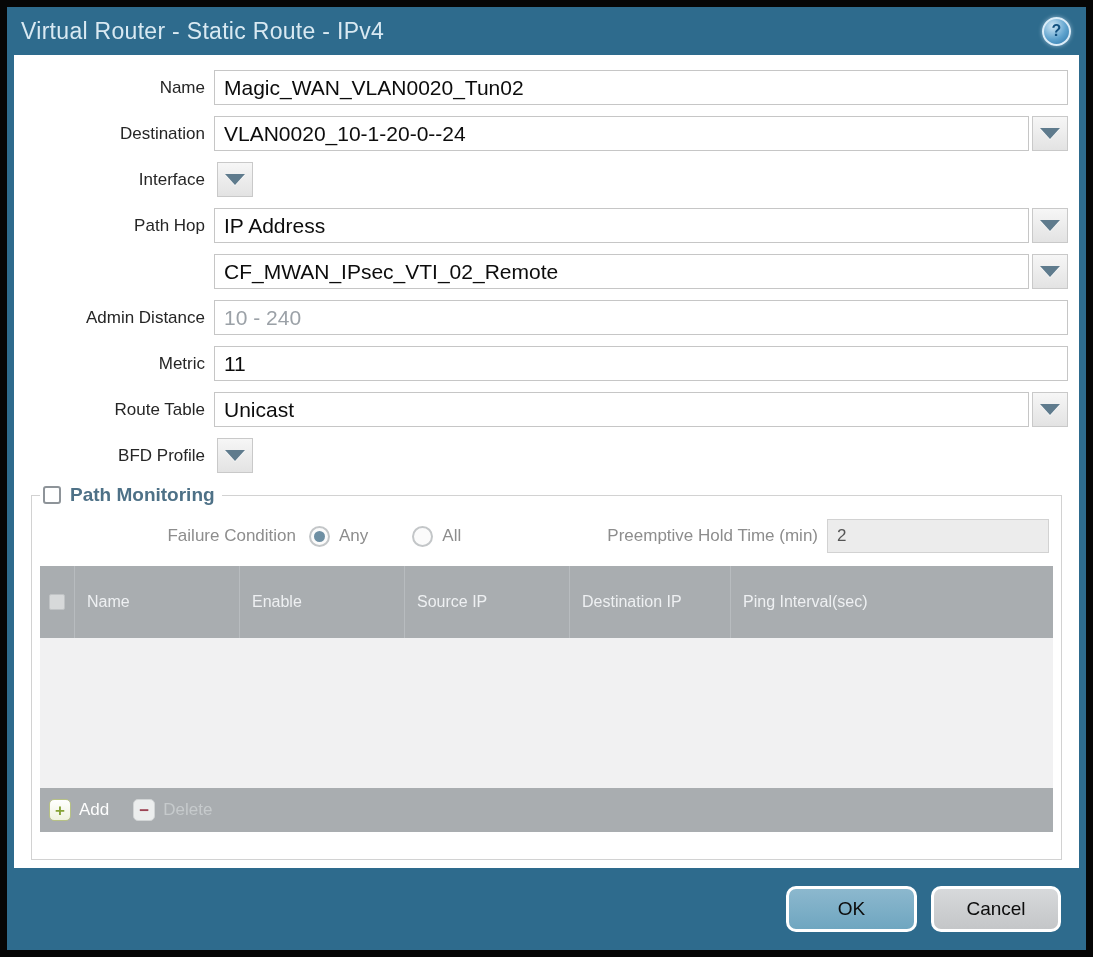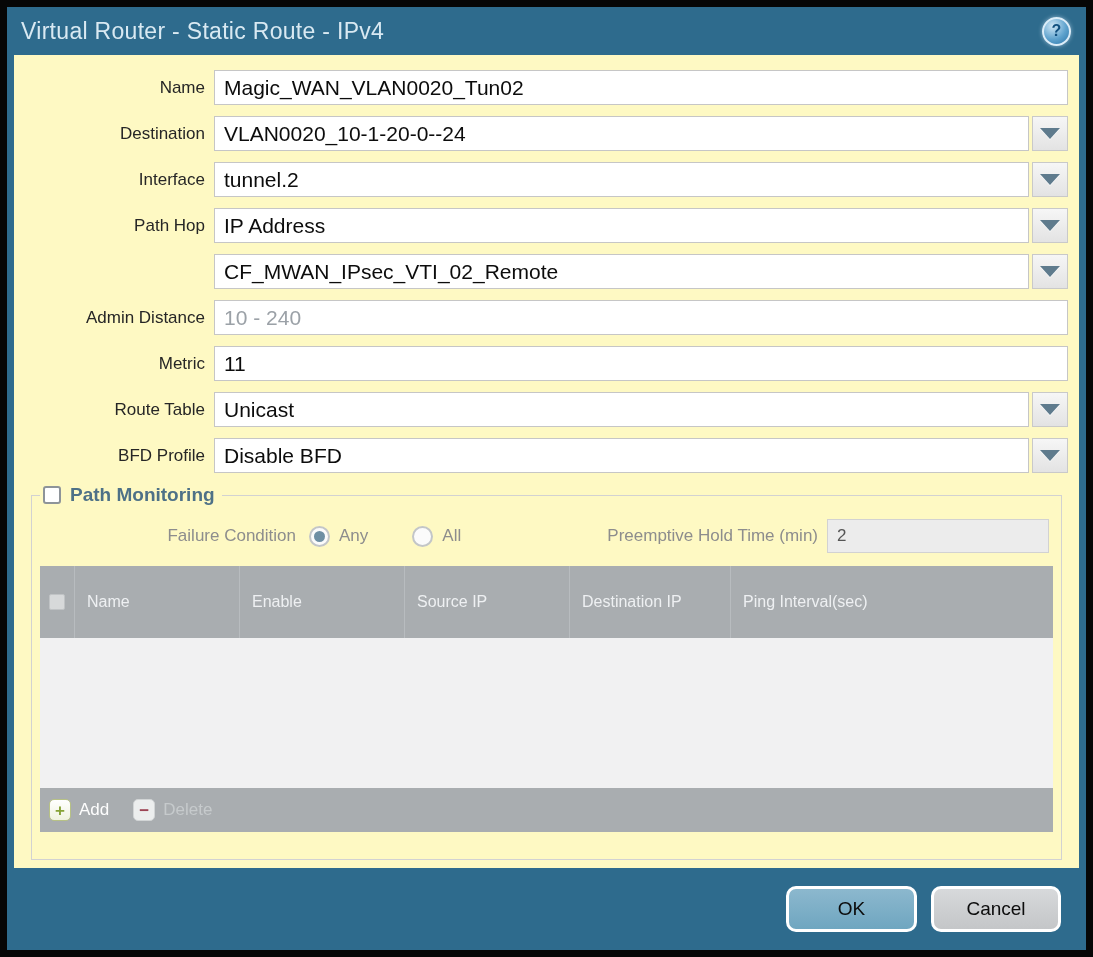--- a/index.html
+++ b/index.html
@@ -30,21 +30,21 @@
     box-shadow: 0 0 4px rgba(220,240,255,.55);
     display: flex; align-items: center; justify-content: center;
     color: #11507f; font-size: 16px; font-weight: bold;
     cursor: pointer;
   }
 
   
   .content {
     margin: 0 7px;
     height: 813px;
-    background: #fef9c3;
+    background: #ffffff;
     padding-top: 15px;
   }
 
   .form-row { display: flex; align-items: center; margin-bottom: 11px; height: 35px; }
   .form-label {
     width: 200px; padding-right: 9px;
     text-align: right; font-size: 17px; color: #262626;
     flex: none;
   }
   .text-field {
@@ -193,21 +193,20 @@
     <div class="form-row">
       <div class="form-label">Destination</div>
       <input class="text-field w-dd" type="text" value="VLAN0020_10-1-20-0--24" style="">
       <div class="dd-btn">
         <span class="dd-arrow"></span>
       </div>
     </div>
 
     <div class="form-row">
       <div class="form-label">Interface</div>
-      <input class="text-field w-dd" type="text" value="tunnel.2" style="">
       <div class="dd-btn">
         <span class="dd-arrow"></span>
       </div>
     </div>
 
     <div class="form-row">
       <div class="form-label">Path Hop</div>
       <input class="text-field w-dd" type="text" value="IP Address" style="">
       <div class="dd-btn">
         <span class="dd-arrow"></span>
@@ -235,21 +234,20 @@
     <div class="form-row">
       <div class="form-label">Route Table</div>
       <input class="text-field w-dd" type="text" value="Unicast" style="">
       <div class="dd-btn">
         <span class="dd-arrow"></span>
       </div>
     </div>
 
     <div class="form-row">
       <div class="form-label">BFD Profile</div>
-      <input class="text-field w-dd" type="text" value="Disable BFD" style="">
       <div class="dd-btn">
         <span class="dd-arrow"></span>
       </div>
     </div>
 
     <fieldset class="pm">
       <legend class="pm-legend">
         <span class="pm-checkbox"></span>
         <span>Path Monitoring</span>
       </legend>

